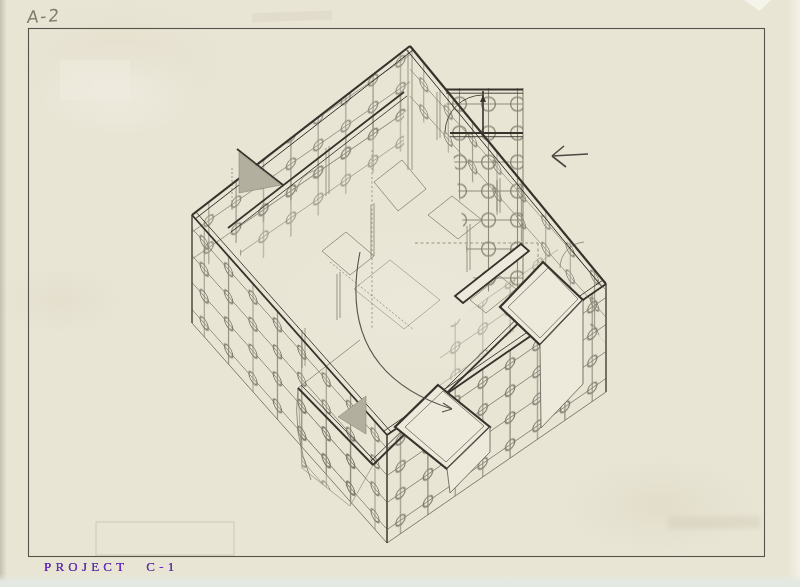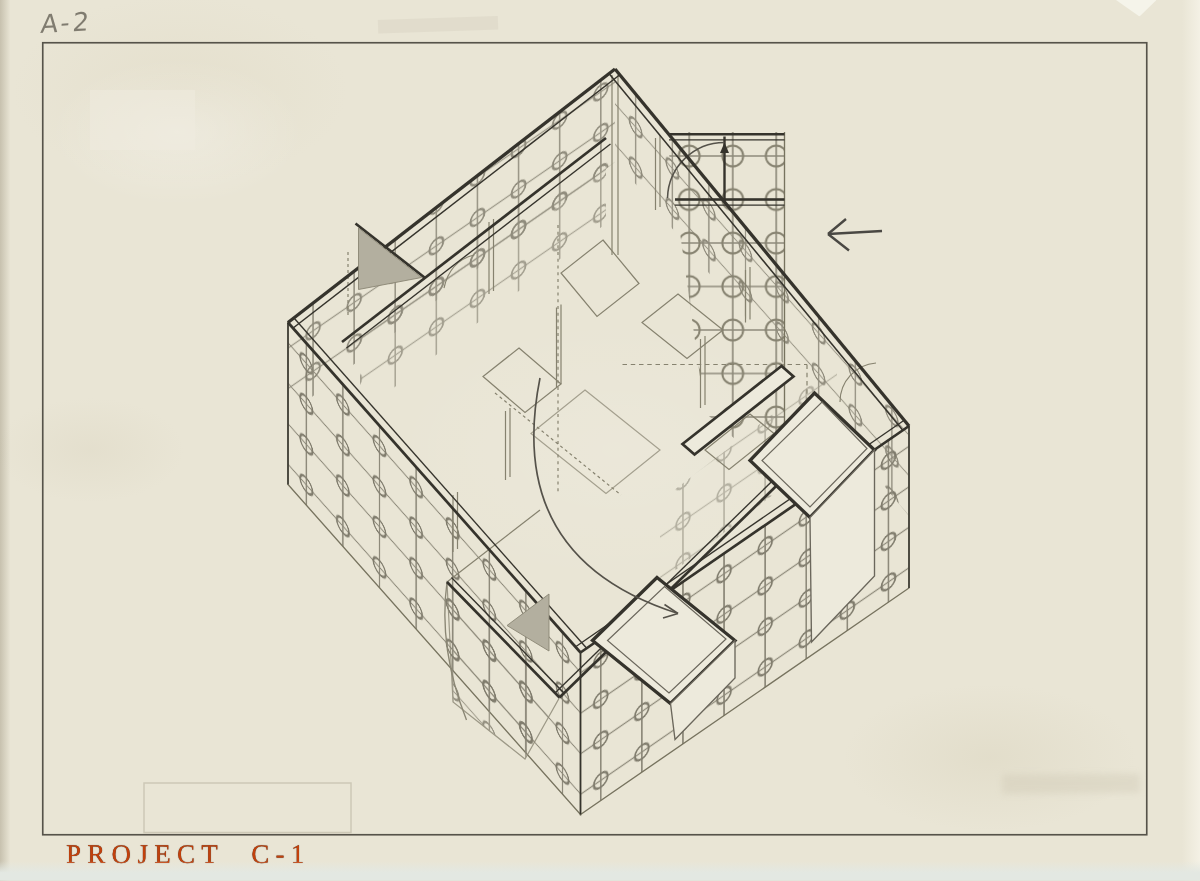--- a/index.html
+++ b/index.html
@@ -17,21 +17,21 @@
     background:linear-gradient(90deg, rgba(120,110,85,.30), rgba(120,110,85,0));}
   .edge-right{position:absolute;right:0;top:0;width:12px;height:100%;
     background:linear-gradient(270deg,#f4f1e5,rgba(244,241,229,0));}
   .edge-bottom{position:absolute;left:0;bottom:0;width:100%;height:13px;
     background:linear-gradient(180deg, rgba(227,232,226,0), #e3e8e2 60%);}
   .notch{position:absolute;left:744px;top:0;width:27px;height:11px;background:#f5f4ea;
     clip-path:polygon(0 0,100% 0,58% 100%);}
   .sheet-no{position:absolute;left:27px;top:6px;font-family:"DejaVu Sans",sans-serif;
     font-size:17px;color:#807c70;transform:rotate(-3deg) skewX(-8deg);letter-spacing:2px;}
   .caption{position:absolute;left:44px;top:559px;font-family:"Liberation Serif",serif;
-    font-size:18px;color:#c2410c;letter-spacing:4.2px;white-space:nowrap;
+    font-size:13px;color:#6d28d9;letter-spacing:4.2px;white-space:nowrap;
     text-shadow:0 0 .5px #2a2722;}
   .caption .code{margin-left:18px;}
   svg{position:absolute;inset:0;}
   .ghost{position:absolute;left:668px;top:516px;width:92px;height:13px;background:#cfc9b5;
     opacity:.40;filter:blur(2px);transform:rotate(-.5deg);}
 </style>
 </head>
 <body>
 
 <div class="screen">

